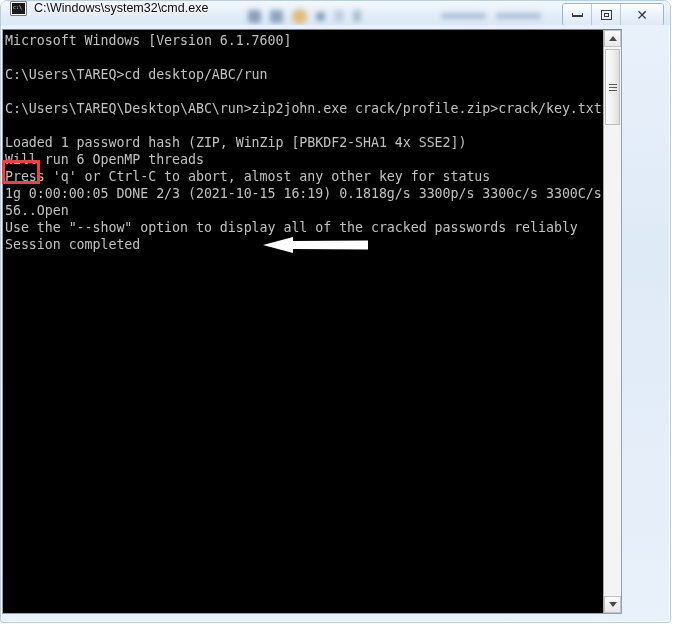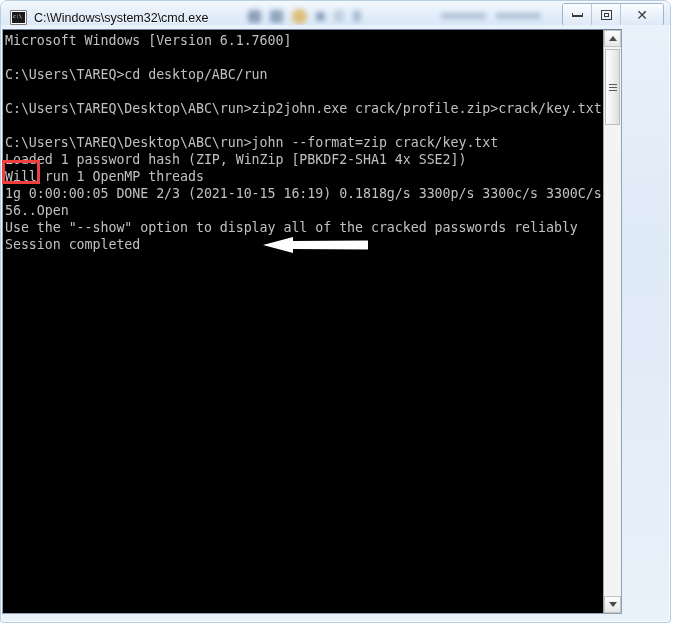--- a/index.html
+++ b/index.html
@@ -46,21 +46,21 @@
     box-shadow: 0 0 0 1px rgba(255,255,255,0.6) inset;
   }
 
   
   #title-bar {
     position: absolute;
     left: 0; top: 0;
     width: 100%;
     height: 24px;
     display: flex;
-    align-items: flex-end;
+    align-items: flex-start;
     border-radius: 6px 6px 0 0;
     background: linear-gradient(180deg, #f3f8fd 0%, #e4eefa 55%, #dae8f7 100%);
     overflow: hidden;
   }
   #title-icon {
     width: 17px; height: 15px;
     margin-left: 9px;
     flex: 0 0 auto;
     background: #ffffff;
     border: 1px solid #7a7a7a;
@@ -316,23 +316,23 @@
 
     <div id="console-area">
 
       <div id="console-text">
         <div class="cline">Microsoft Windows [Version 6.1.7600]</div>
         <div class="cline"></div>
         <div class="cline">C:\Users\TAREQ&gt;cd desktop/ABC/run</div>
         <div class="cline"></div>
         <div class="cline">C:\Users\TAREQ\Desktop\ABC\run&gt;zip2john.exe crack/profile.zip&gt;crack/key.txt</div>
         <div class="cline"></div>
-        <div class="cline">C:\Users\TAREQ\Desktop\ABC\run&gt;john --format=zip crack/key.txt</div>
         <div class="cline">Loaded 1 password hash (ZIP, WinZip [PBKDF2-SHA1 4x SSE2])</div>
-        <div class="cline">Will run 1 OpenMP threads</div>
+        <div class="cline">Will run 6 OpenMP threads</div>
+        <div class="cline">Press 'q' or Ctrl-C to abort, almost any other key for status</div>
         <div class="cline">1g 0:00:00:05 DONE 2/3 (2021-10-15 16:19) 0.1818g/s 3300p/s 3300c/s 3300C/s 1234</div>
         <div class="cline">56..Open</div>
         <div class="cline">Use the "--show" option to display all of the cracked passwords reliably</div>
         <div class="cline">Session completed</div>
         <div class="cline"></div>
       </div>
 
       <div id="console-scrollbar">
         <div class="sb-arrow up">
           <span class="tri"></span>

